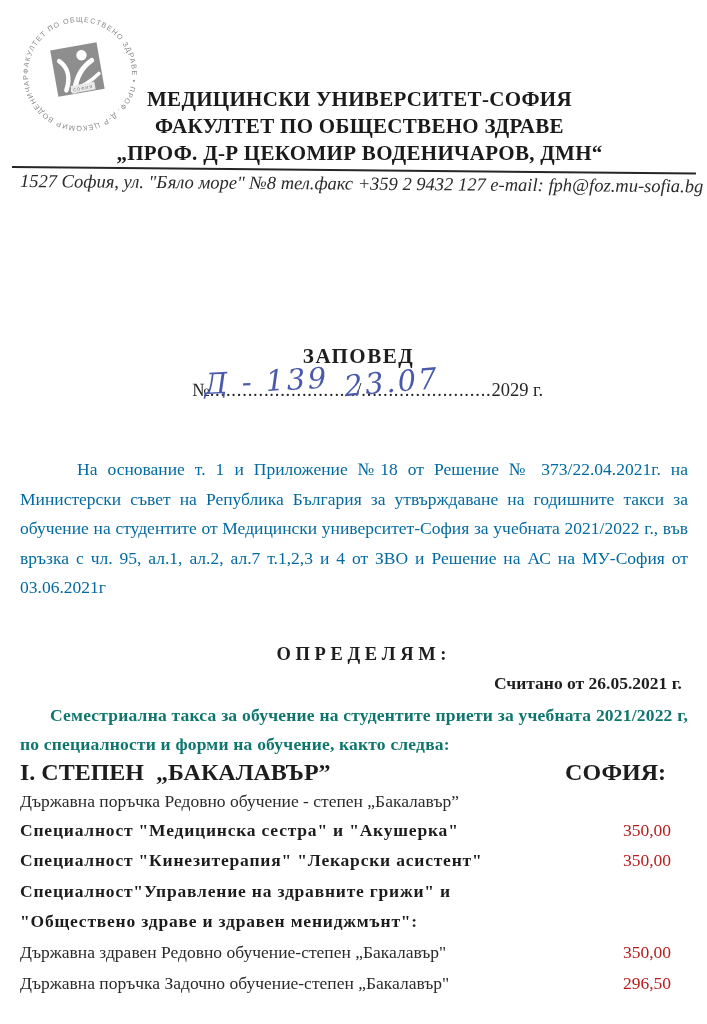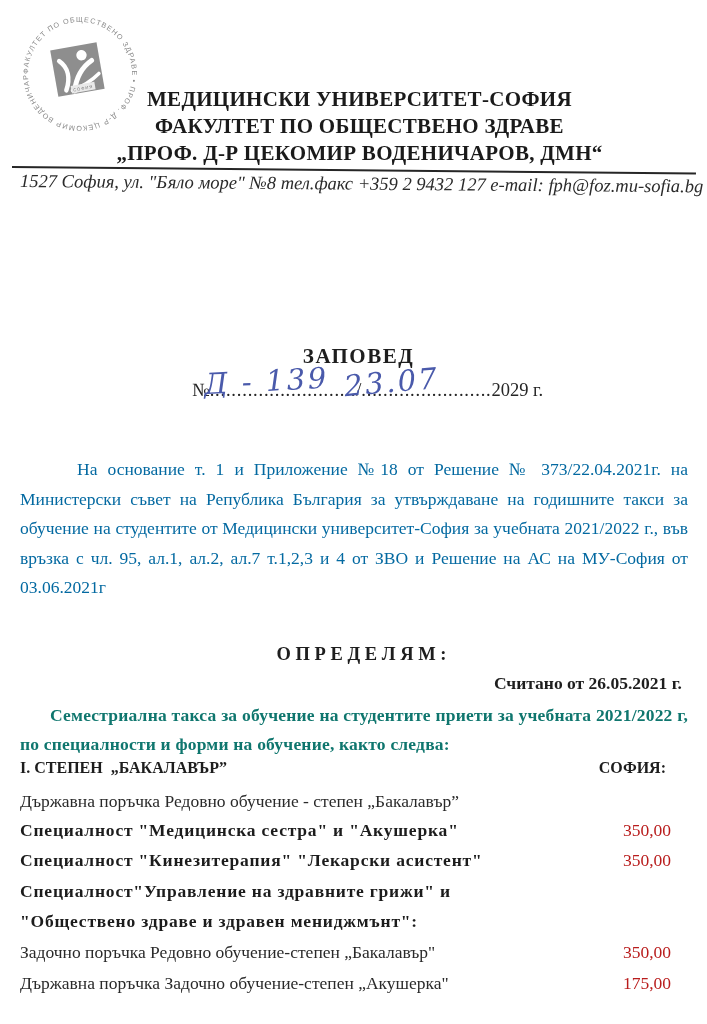--- a/index.html
+++ b/index.html
@@ -58,21 +58,21 @@
   }
   .effective{position:absolute;right:25px;top:673px;font-weight:bold;font-size:17.5px;}
   .intro{
     position:absolute;left:20px;top:701px;width:668px;
     font-weight:bold;font-size:17.5px;line-height:28.5px;
     text-align:justify;text-indent:30px;letter-spacing:.2px;color:#0f766e;
   }
   .degree-row{
     position:absolute;left:20px;right:41px;top:759px;
     display:flex;justify-content:space-between;align-items:flex-end;
-    font-weight:bold;font-size:16px;white-space:pre;color:#1d1d1d;
+    font-weight:bold;font-size:24px;white-space:pre;color:#1d1d1d;
   }
   .fee-row{
     position:absolute;left:20px;right:36px;
     display:flex;justify-content:space-between;align-items:baseline;
     font-size:17.5px;color:#2a2a2a;white-space:nowrap;
   }
   .fee-row.bold{font-weight:bold;letter-spacing:.8px;color:#1c1c1c;}
   .fee-value{font-weight:normal;letter-spacing:0;min-width:62px;text-align:right;color:#b91c1c;}
 </style>
 </head>
@@ -142,21 +142,21 @@
   </div>
   <div class="fee-row bold" style="top:881px">
     <span>Специалност"Управление на здравните грижи" и</span>
     <span class="fee-value"></span>
   </div>
   <div class="fee-row bold" style="top:911px">
     <span>"Обществено здраве и здравен мениджмънт":</span>
     <span class="fee-value"></span>
   </div>
   <div class="fee-row" style="top:942px">
-    <span>Задочно поръчка Редовно обучение-степен „Бакалавър"</span>
+    <span>Държавна здравен Редовно обучение-степен „Бакалавър"</span>
     <span class="fee-value">350,00</span>
   </div>
   <div class="fee-row" style="top:973px">
-    <span>Държавна поръчка Задочно обучение-степен „Акушерка"</span>
-    <span class="fee-value">175,00</span>
+    <span>Държавна поръчка Задочно обучение-степен „Бакалавър"</span>
+    <span class="fee-value">296,50</span>
   </div>
 
 </div>
 
 </body></html>

